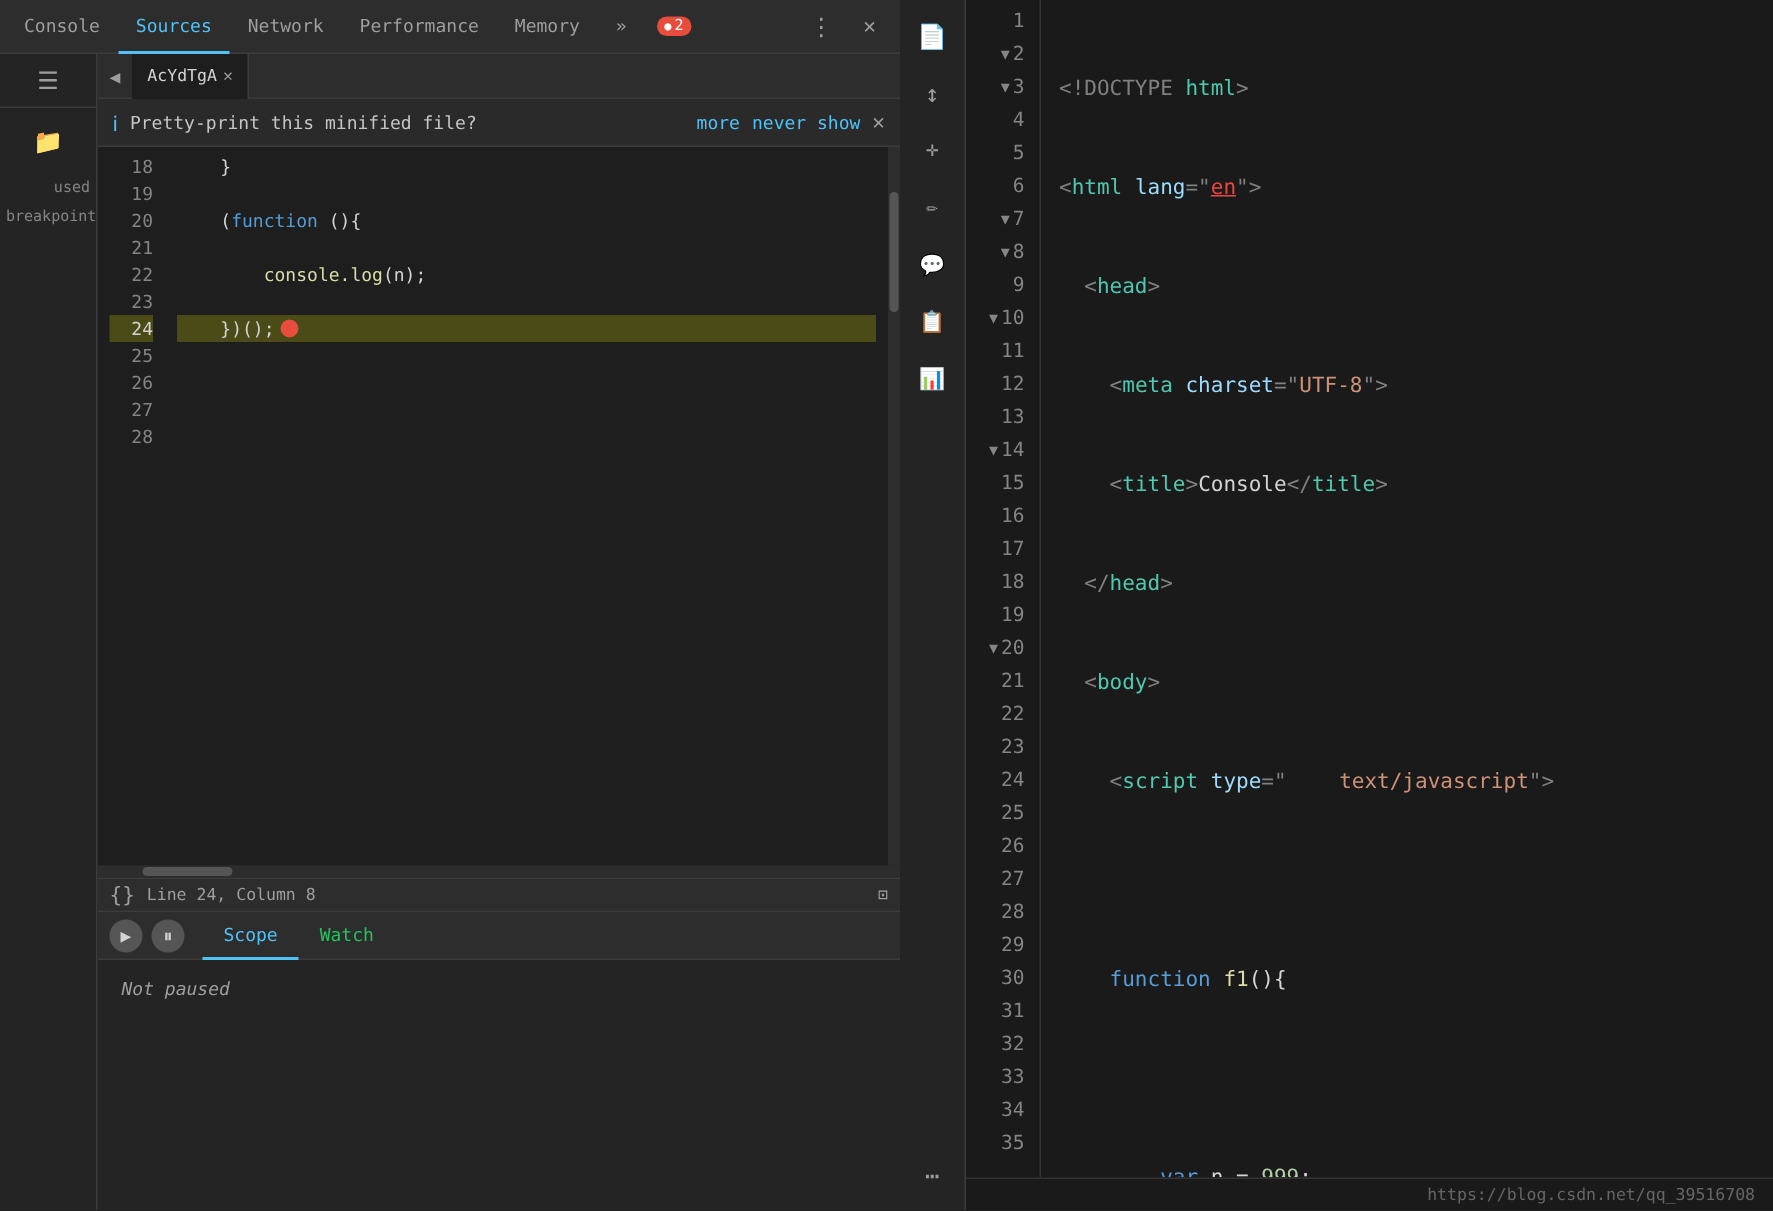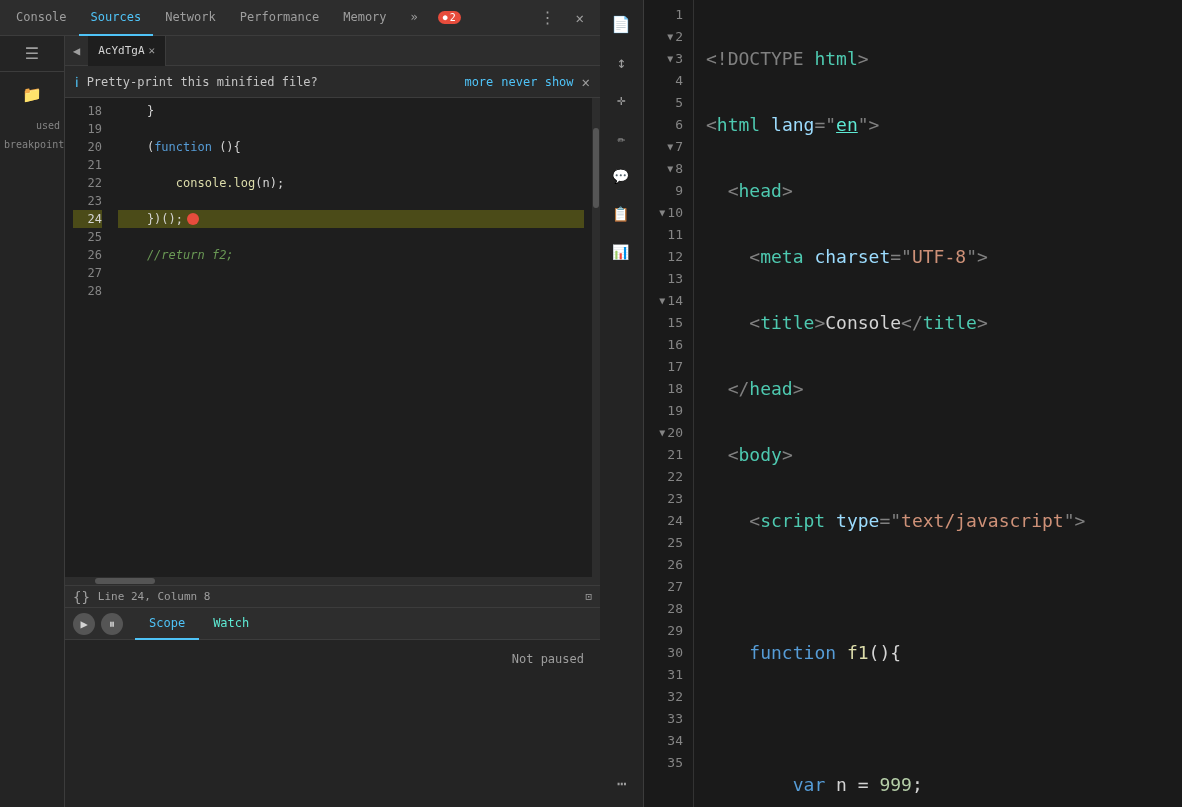--- a/index.html
+++ b/index.html
@@ -311,21 +311,21 @@
       border-bottom: 1px solid #3c3c3c;
       background: #2d2d2d;
     }
 
     .bottom-tab {
       padding: 0 14px;
       height: 32px;
       display: flex;
       align-items: center;
       font-size: 12px;
-      color: #5eead4;
+      color: #22c55e;
       cursor: pointer;
       border-bottom: 2px solid transparent;
     }
 
     .bottom-tab.active {
       color: #4fc3f7;
       border-bottom: 2px solid #4fc3f7;
     }
 
     .bottom-controls {
@@ -346,21 +346,22 @@
       cursor: pointer;
       font-size: 12px;
       color: #d4d4d4;
       background: #555;
     }
 
     .not-paused-text {
       color: #9e9e9e;
       font-size: 12px;
       padding: 12px 16px;
-      text-align: right;
+      font-style: italic;
+      text-align: left;
     }
 
     
     .right-panel {
       flex: 1;
       display: flex;
       overflow: hidden;
     }
 
     .right-devtools-nav {
@@ -411,21 +412,21 @@
     }
 
     .collapse-arrow {
       color: #858585;
       font-size: 10px;
       margin-right: 2px;
     }
 
     .right-code-body {
       flex: 1;
-      font-size: 18px;
+      font-size: 14px;
       line-height: 22px;
       padding: 4px 12px;
       overflow: hidden;
       white-space: pre;
     }
 
     .right-code-body .code-row {
       height: 22px;
       display: flex;
       align-items: center;
@@ -584,21 +585,20 @@
             <div class="code-line"></div>
             <div class="code-line"><span class="punc">    (</span><span class="kw">function</span><span class="punc"> (){</span></div>
             <div class="code-line"></div>
             <div class="code-line"><span class="punc">        </span><span class="fn">console.log</span><span class="punc">(n);</span></div>
             <div class="code-line"></div>
             <div class="code-line error-line">
               <span class="punc">    })();</span>
               <span class="error-marker"></span>
             </div>
             <div class="code-line"></div>
-            <div class="code-line"><span class="comment">    //return f2;</span></div>
             <div class="code-line"></div>
             <div class="code-line"></div>
           </div>
           <div class="vertical-scrollbar">
             <div class="vertical-scroll-thumb"></div>
           </div>
         </div>
 
         <div class="horizontal-scrollbar">
           <div class="horizontal-scroll-thumb"></div>
@@ -680,27 +680,27 @@
           <div>30</div>
           <div>31</div>
           <div>32</div>
           <div>33</div>
           <div>34</div>
           <div>35</div>
         </div>
 
         <div class="right-code-body">
           <div class="code-row"><span style="color: #808080;">&lt;!DOCTYPE </span><span style="color: #4ec9b0;">html</span><span style="color: #808080;">&gt;</span></div>
-          <div class="code-row"><span style="color: #808080;">&lt;</span><span style="color: #4ec9b0;">html</span><span style="color: #9cdcfe;"> lang</span><span style="color: #808080;">="</span><span style="color: #5eead4; text-decoration: underline;">en</span><span style="color: #808080;">"&gt;</span></div>
+          <div class="code-row"><span style="color: #808080;">&lt;</span><span style="color: #4ec9b0;">html</span><span style="color: #9cdcfe;"> lang</span><span style="color: #808080;">="</span><span style="color: #ef4444; text-decoration: underline;">en</span><span style="color: #808080;">"&gt;</span></div>
           <div class="code-row"><span style="color: #808080;">  &lt;</span><span style="color: #4ec9b0;">head</span><span style="color: #808080;">&gt;</span></div>
           <div class="code-row"><span style="color: #808080;">    &lt;</span><span style="color: #4ec9b0;">meta</span><span style="color: #9cdcfe;"> charset</span><span style="color: #808080;">="</span><span style="color: #ce9178;">UTF-8</span><span style="color: #808080;">"&gt;</span></div>
           <div class="code-row"><span style="color: #808080;">    &lt;</span><span style="color: #4ec9b0;">title</span><span style="color: #808080;">&gt;</span><span style="color: #d4d4d4;">Console</span><span style="color: #808080;">&lt;/</span><span style="color: #4ec9b0;">title</span><span style="color: #808080;">&gt;</span></div>
           <div class="code-row"><span style="color: #808080;">  &lt;/</span><span style="color: #4ec9b0;">head</span><span style="color: #808080;">&gt;</span></div>
           <div class="code-row"><span style="color: #808080;">  &lt;</span><span style="color: #4ec9b0;">body</span><span style="color: #808080;">&gt;</span></div>
-          <div class="code-row"><span style="color: #808080;">    &lt;</span><span style="color: #4ec9b0;">script</span><span style="color: #9cdcfe;"> type</span><span style="color: #808080;">="</span><span style="color: #ce9178;">text/javascript</span><span style="color: #808080;">"&gt;</span></div>
+          <div class="code-row"><span style="color: #808080;">    &lt;</span><span style="color: #4ec9b0;">script</span><span style="color: #9cdcfe;"> type</span><span style="color: #808080;">="</span><span style="color: #ce9178; margin-left: 35px;">text/javascript</span><span style="color: #808080;">"&gt;</span></div>
           <div class="code-row"></div>
           <div class="code-row"><span style="color: #d4d4d4;">    </span><span class="kw">function</span><span style="color: #d4d4d4;"> </span><span class="fn">f1</span><span style="color: #d4d4d4;">(){</span></div>
           <div class="code-row"></div>
           <div class="code-row"><span style="color: #d4d4d4;">        </span><span class="kw">var</span><span style="color: #d4d4d4;"> n = </span><span class="num">999</span><span style="color: #d4d4d4;">;</span></div>
           
           
           
           
           
           
@@ -717,15 +717,18 @@
           
           
           
           
           
           
           
         </div>
       </div>
 
+      <div class="bottom-url-bar">
+        <span class="watermark">https://blog.csdn.net/qq_39516708</span>
+      </div>
     </div>
   </div>
 </div>
 
 </body></html>

